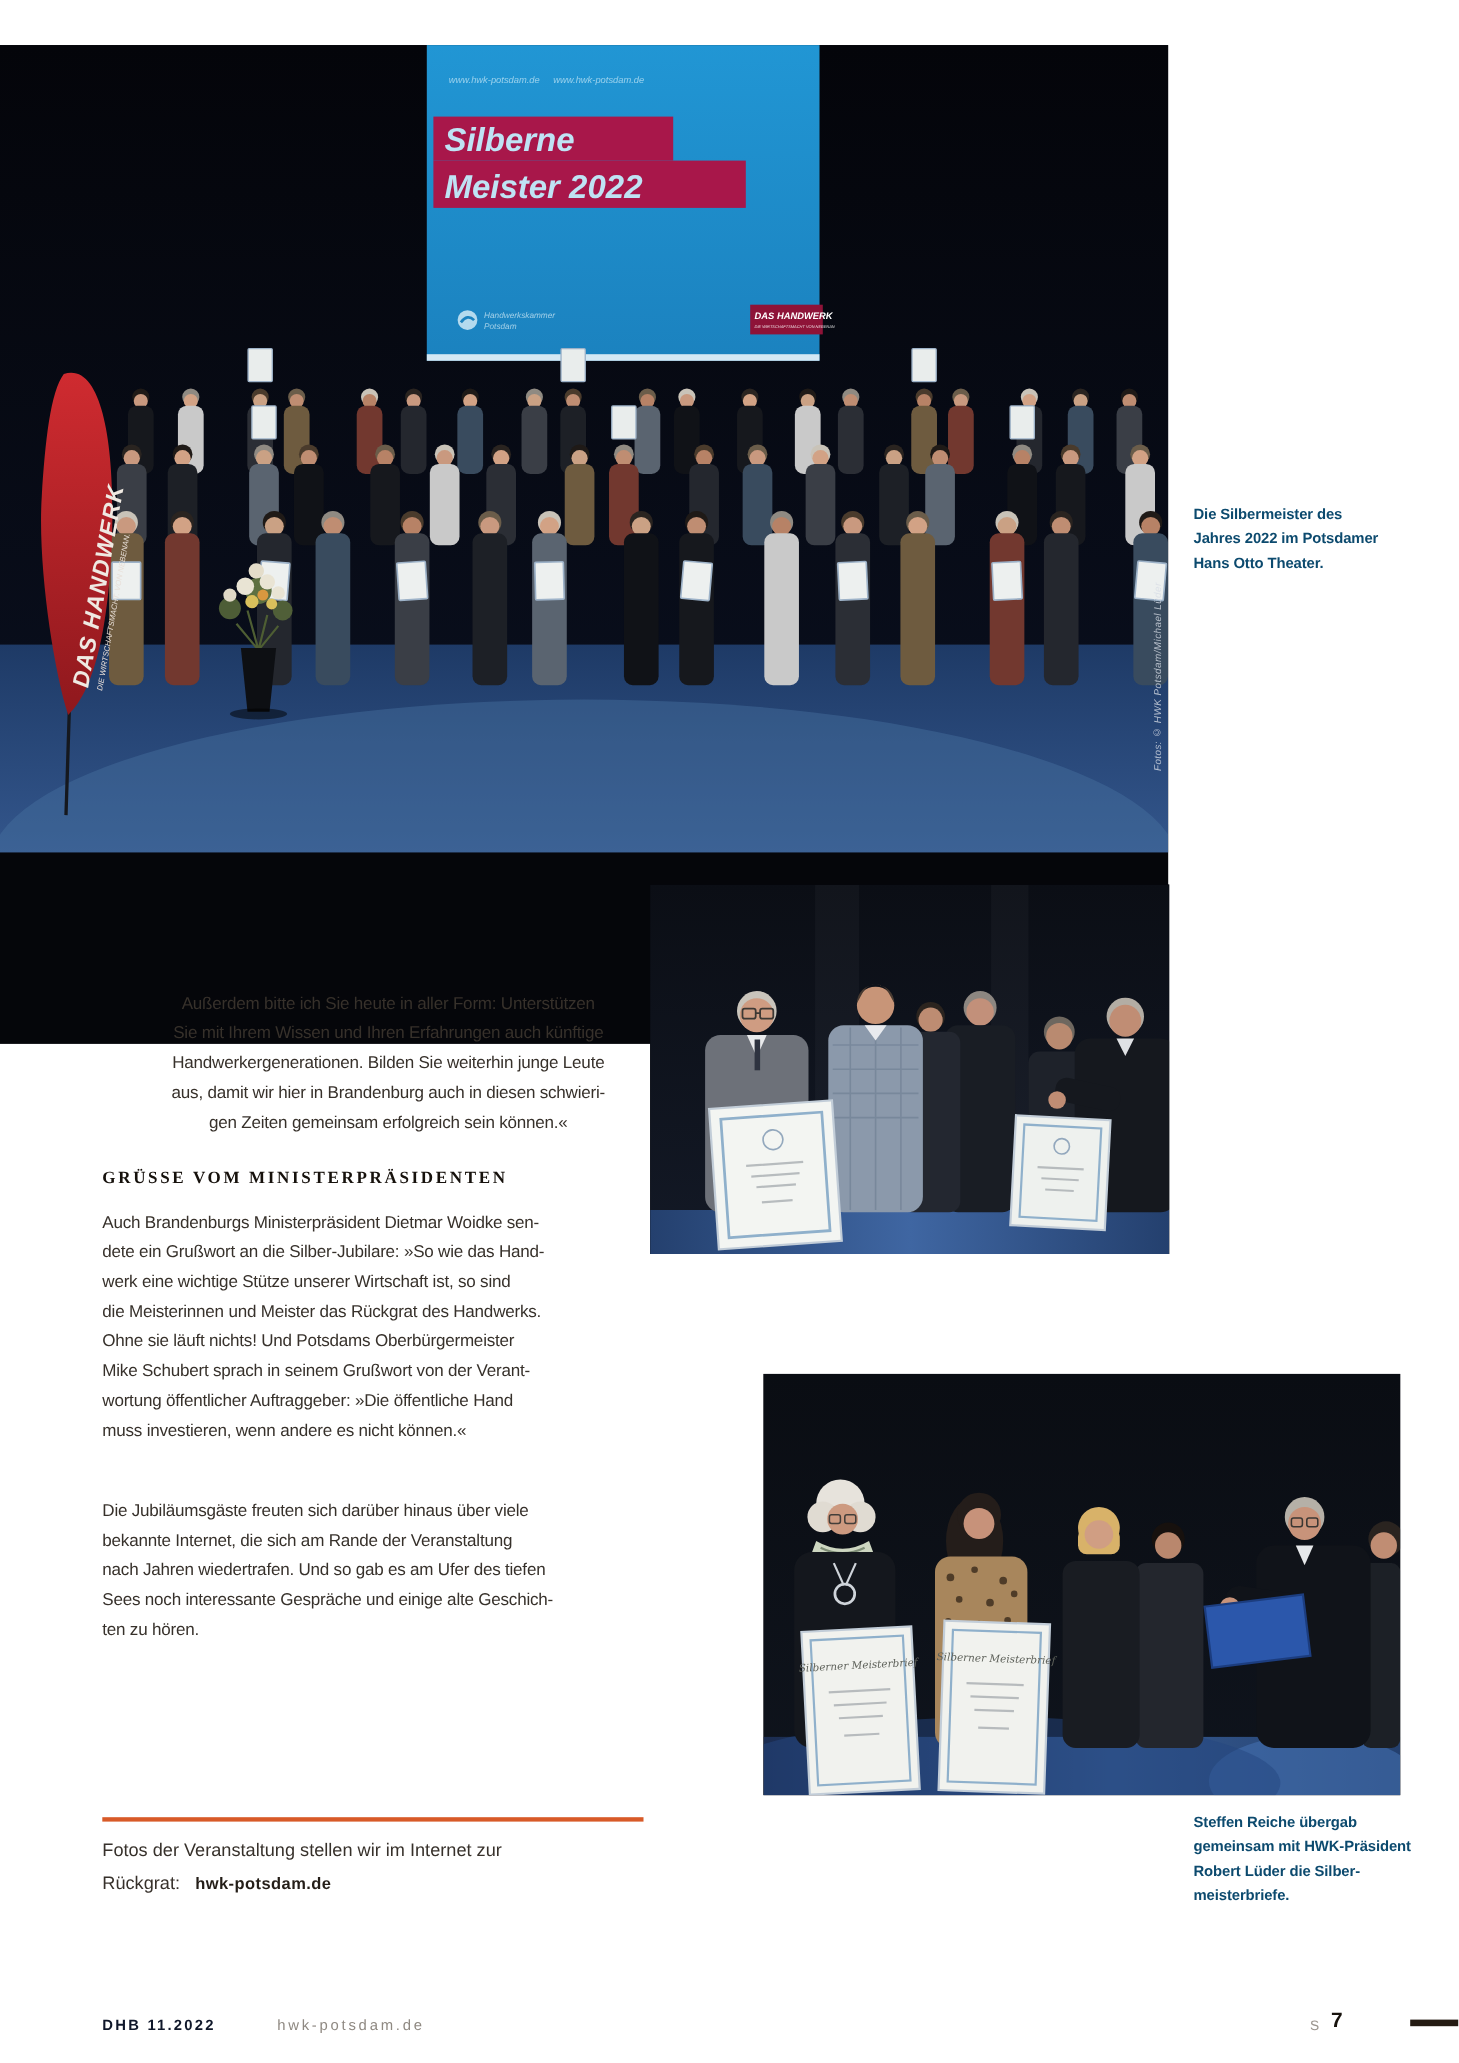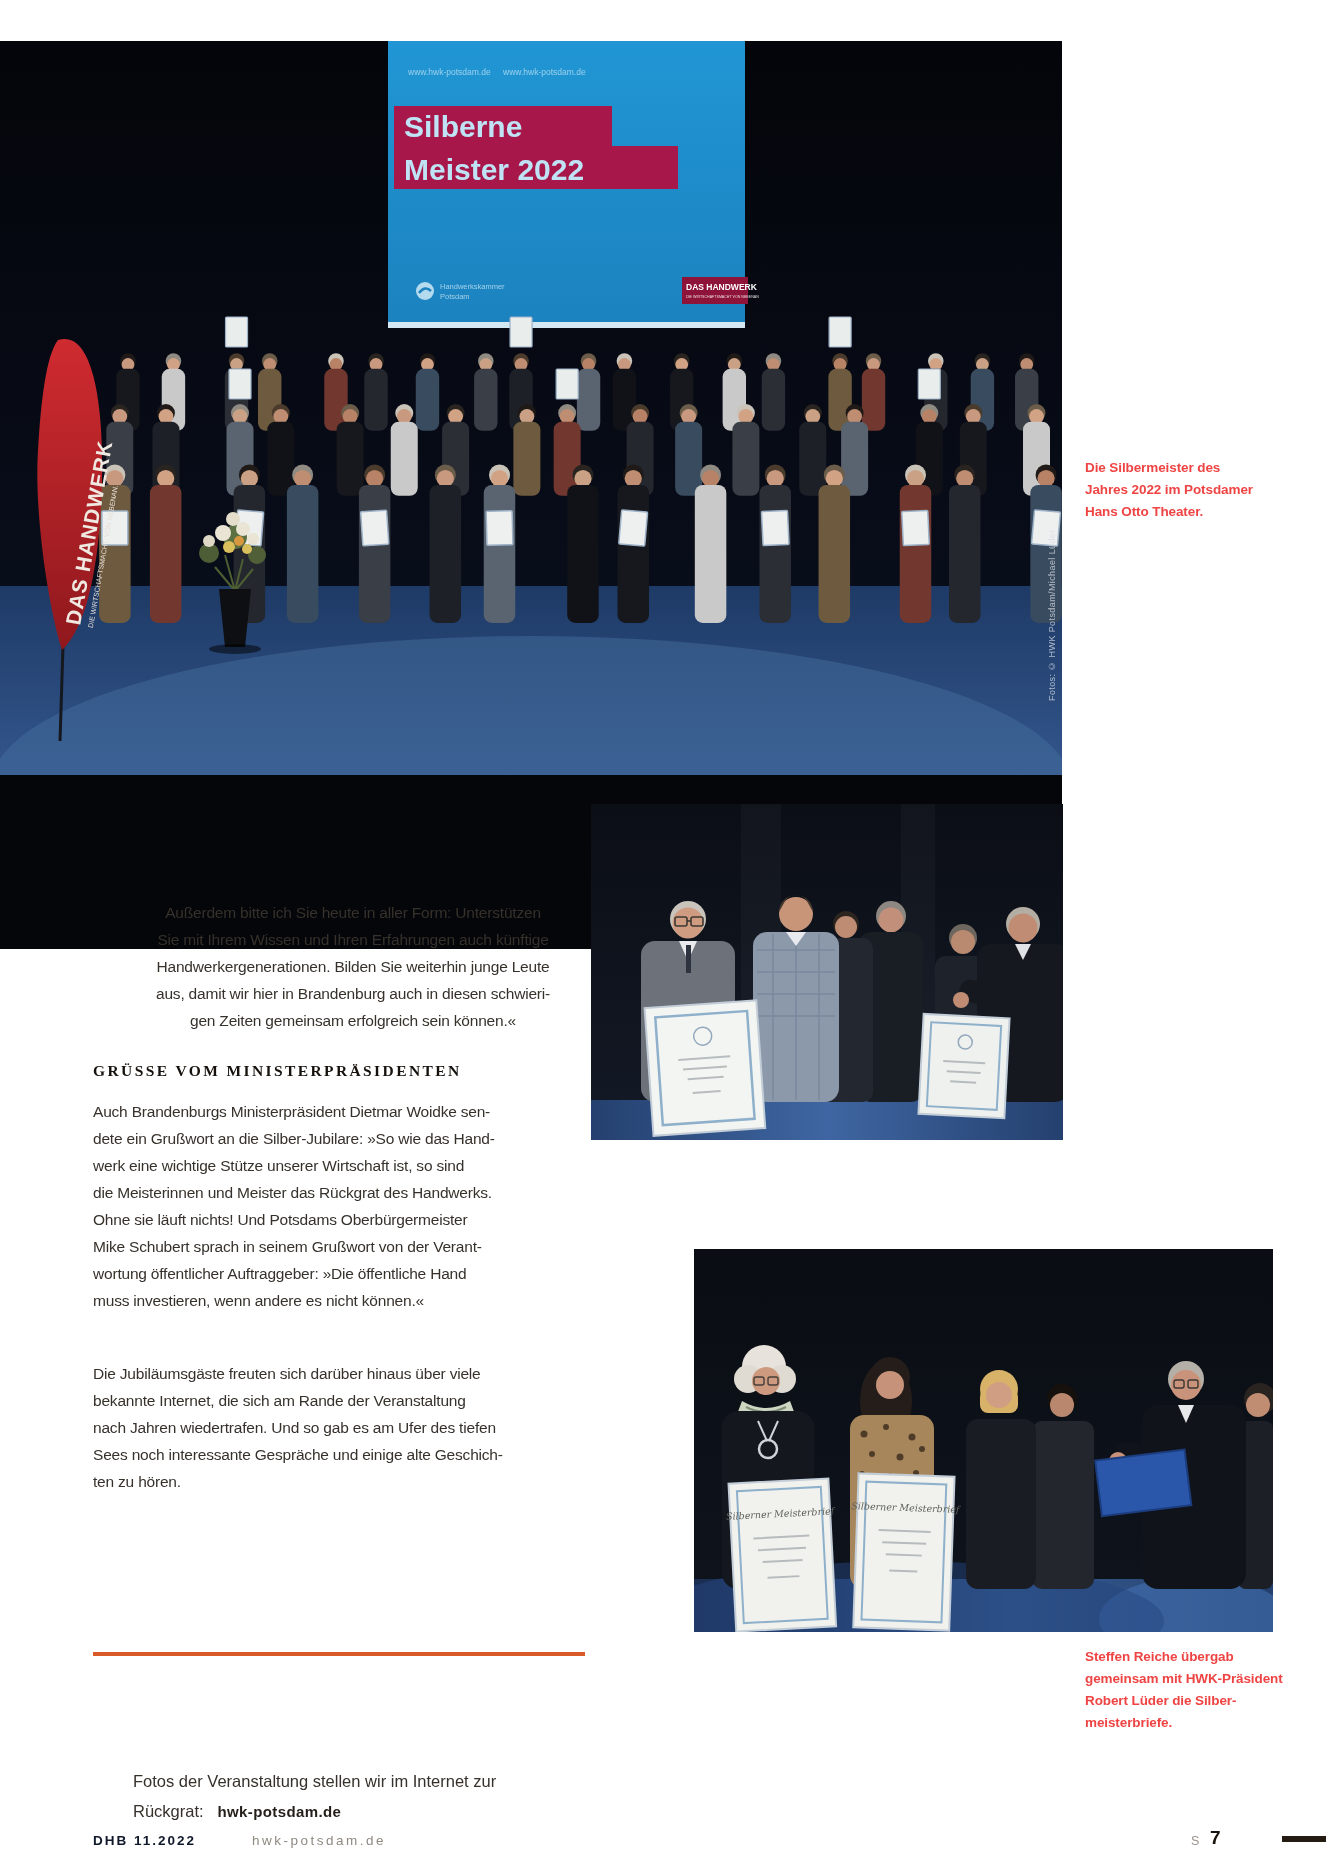--- a/index.html
+++ b/index.html
@@ -1,42 +1,42 @@
 <!DOCTYPE html>
 <html><head>
 <meta charset="utf-8">
 <style>
   html,body{margin:0;padding:0;background:#ffffff;}
   .page{position:relative;width:1326px;height:1875px;background:#ffffff;overflow:hidden;
         font-family:"Liberation Sans",sans-serif;color:#37312b;}
   .photo{position:absolute;overflow:hidden;background:#05060a;}
   .photo svg{display:block;}
   .caption{position:absolute;width:235px;font-weight:bold;font-size:13.5px;line-height:22px;
-           color:#ef4444;white-space:pre-line;letter-spacing:-0.1px;}
+           color:#0c4a6e;white-space:pre-line;letter-spacing:-0.1px;}
   .bodytext{position:absolute;left:93px;width:520px;font-size:15.5px;line-height:27px;
             color:#37312b;white-space:pre-line;letter-spacing:-0.2px;}
   .heading{position:absolute;left:93px;font-size:15.5px;font-weight:bold;letter-spacing:2.4px;color:#16110c;font-family:Liberation Serif, serif;}
   .rule{position:absolute;left:93px;width:492px;height:4px;background:#d85a28;}
-  .note{position:absolute;left:93px;top:1766px;width:520px;font-size:16.5px;line-height:30px;color:#37312b;margin-left:40px;}
+  .note{position:absolute;left:93px;top:1667px;width:520px;font-size:16.5px;line-height:30px;color:#37312b;}
   .note .lnk{font-weight:bold;font-size:15px;letter-spacing:.4px;color:#241e18;}
   .footer-issue{position:absolute;left:93px;top:1833px;font-size:13.5px;font-weight:bold;
                 letter-spacing:2px;color:#0f172a;}
   .footer-site{position:absolute;left:252px;top:1833px;font-size:13.5px;letter-spacing:2.5px;color:#8f8982;}
   .page-s{position:absolute;left:1191px;top:1834px;font-size:12.5px;color:#9a948d;}
   .page-num{position:absolute;left:1210px;top:1827px;font-size:19px;font-weight:bold;color:#17120d;}
   .page-bar{position:absolute;left:1282px;top:1836px;width:44px;height:6px;background:#241b13;}
   .credit{position:absolute;right:5px;top:470px;height:190px;writing-mode:vertical-rl;
           transform:rotate(180deg);font-size:9px;color:#d8dde6;opacity:.78;letter-spacing:.4px;}
 </style>
 </head>
 <body>
 
 <div class="page">
 
-  <div class="photo" style="left:0;top:41px;width:1062px;height:908px;">
+  <div class="photo" style="left:0;top:41px;width:1062px;height:908px;font-style:italic;">
     <svg viewBox="0 0 1062 734" width="1062" height="734" preserveAspectRatio="none">
       <defs>
         <linearGradient id="bgHero" x1="0" y1="0" x2="0" y2="1">
           <stop offset="0" stop-color="#04050a"></stop>
             <stop offset="1" stop-color="#0a1020"></stop>
         </linearGradient>
         <linearGradient id="carpetG" x1="0" y1="0" x2="0" y2="1">
           <stop offset="0" stop-color="#1e3a66"></stop>
             <stop offset="1" stop-color="#33568c"></stop>
         </linearGradient>

